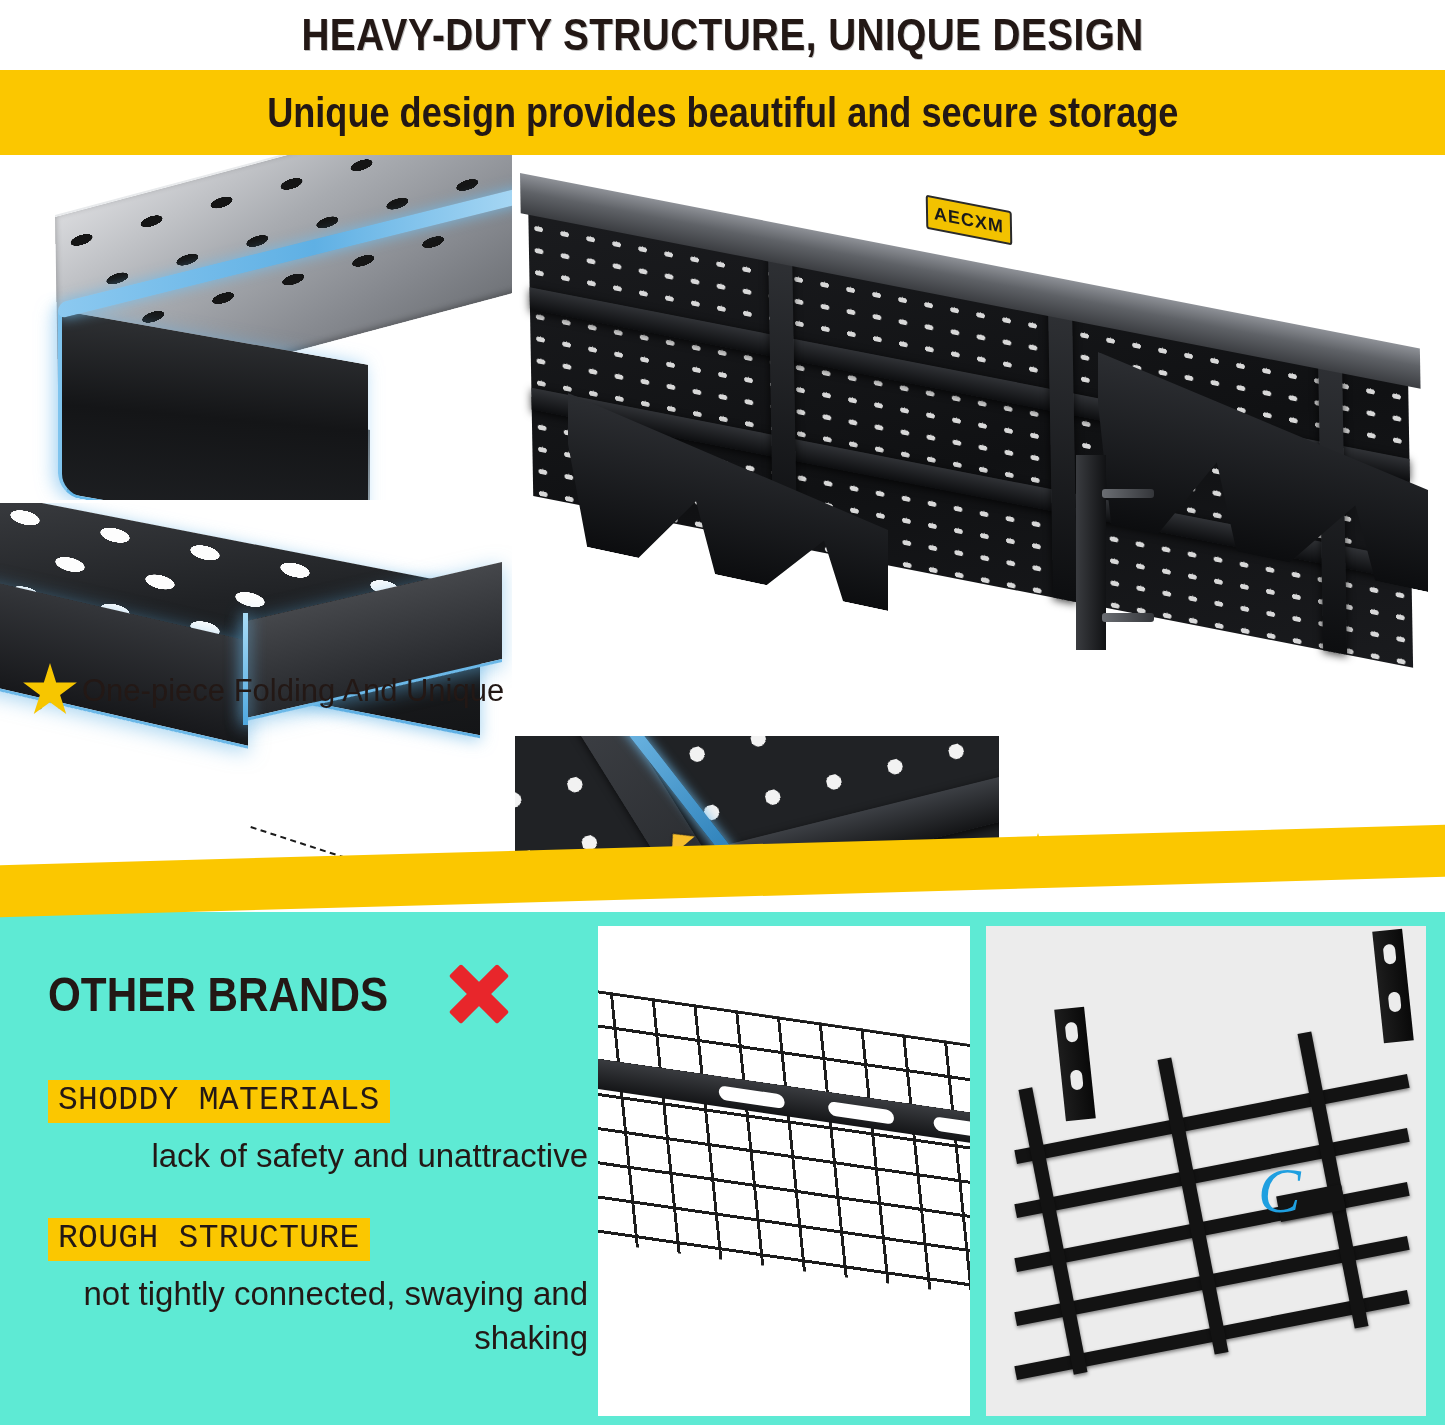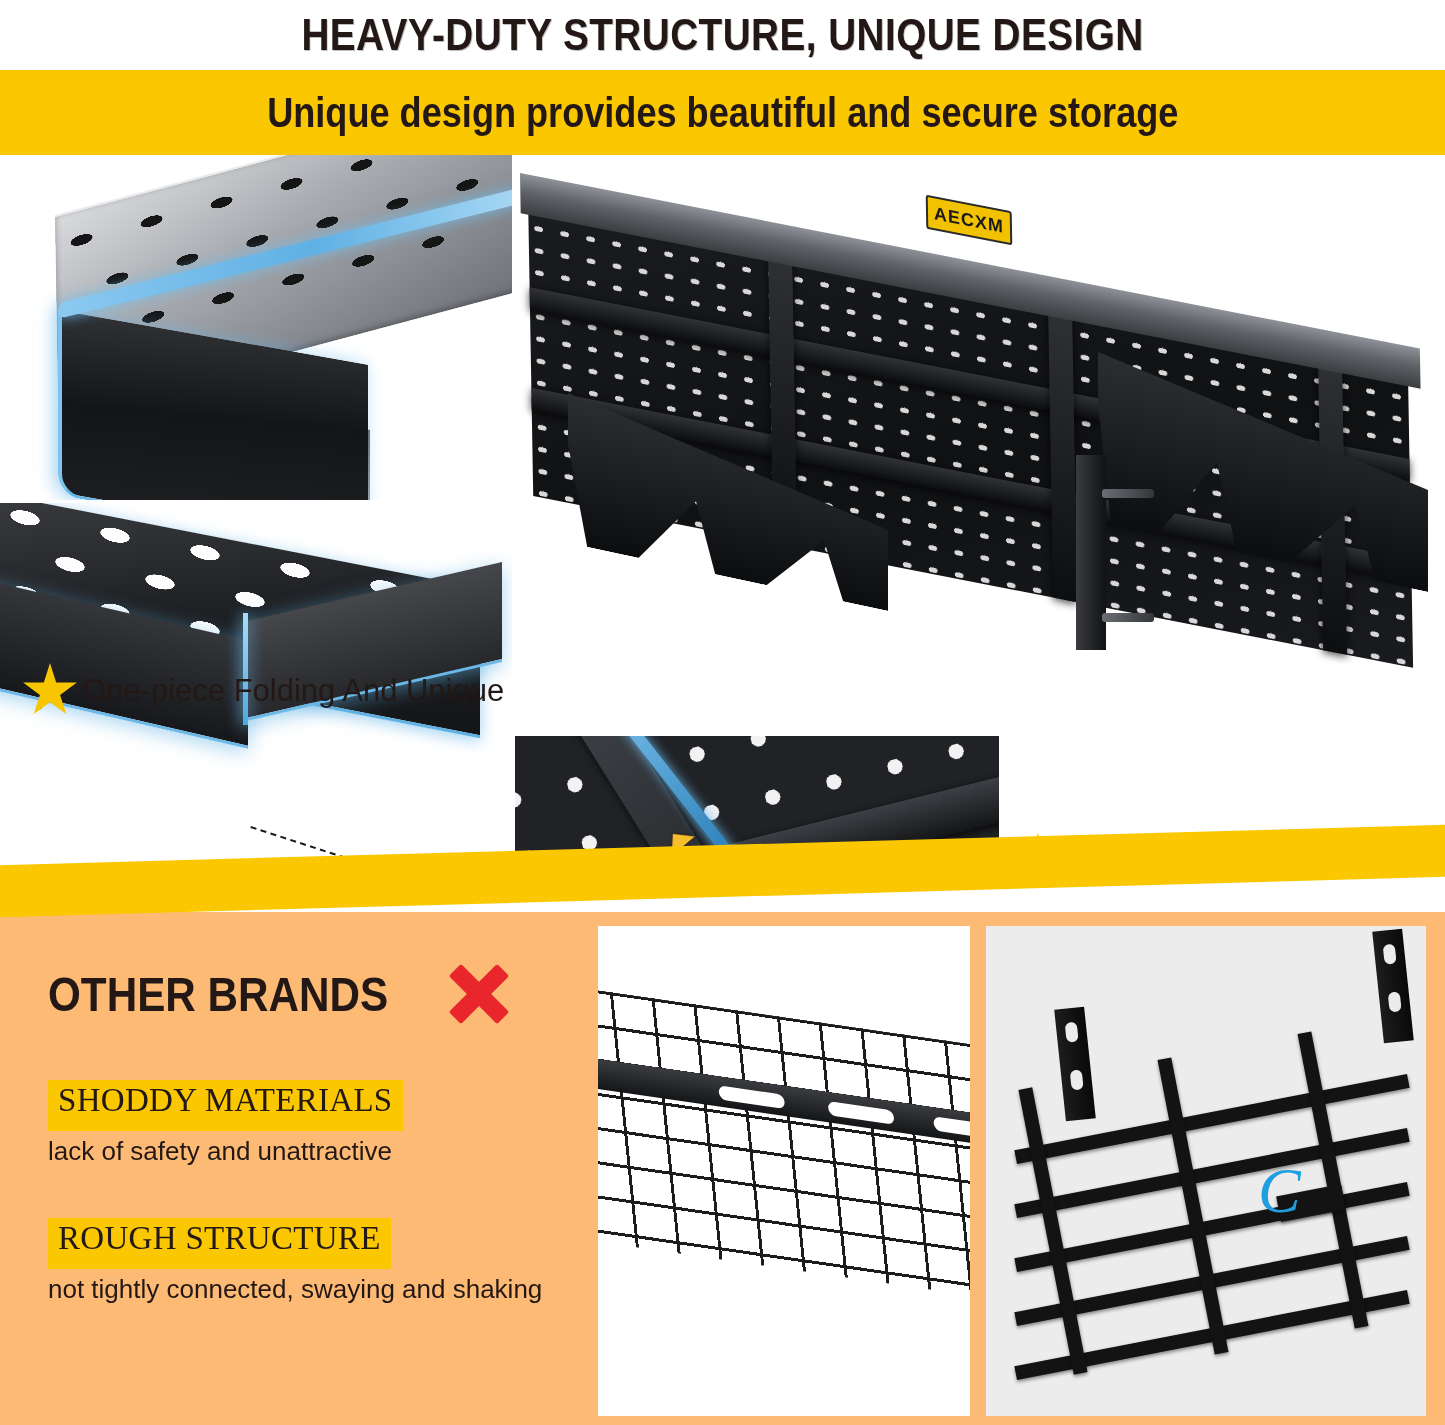--- a/index.html
+++ b/index.html
@@ -360,22 +360,23 @@
     transform: rotate(-1.6deg);
     transform-origin: left top;
     z-index: 20;
   }
 
   
   .bottom-section {
     position: absolute;
     left: 0; top: 912px;
     width: 1445px; height: 513px;
-    background: #fdba74;
-    overflow: hidden;
+    background: #5eead4;
+    overflow: hidden;
+    text-align: right;
   }
 
   .other-brands-row {
     position: absolute;
     left: 48px; top: 52px;
     display: flex;
     align-items: center;
     gap: 14px;
   }
   .other-brands-text {
@@ -400,31 +401,31 @@
     background: #E8262B;
     border-radius: 2px;
   }
   .red-x::before { transform: translate(-50%, -50%) rotate(45deg); }
   .red-x::after  { transform: translate(-50%, -50%) rotate(-45deg); }
 
   .hl-label {
     position: absolute;
     background: #FBC700;
     color: #231815;
-    font-family: Liberation Serif, serif;
+    font-family: Liberation Mono, monospace;
     font-size: 33px;
     font-weight: 400;
-    padding: 2px 10px 12px 10px;
+    padding: 2px 10px 4px 10px;
     white-space: nowrap;
     letter-spacing: 0.3px;
   }
   .sub-text {
     position: absolute;
     font-family: "Liberation Sans Narrow", "Liberation Sans", sans-serif;
-    font-size: 26px;
+    font-size: 33px;
     font-weight: 400;
     color: #231815;
     line-height: 1.32;
     width: 540px;
   }
 
   
   .bphoto {
     position: absolute;
     background: #ffffff;

